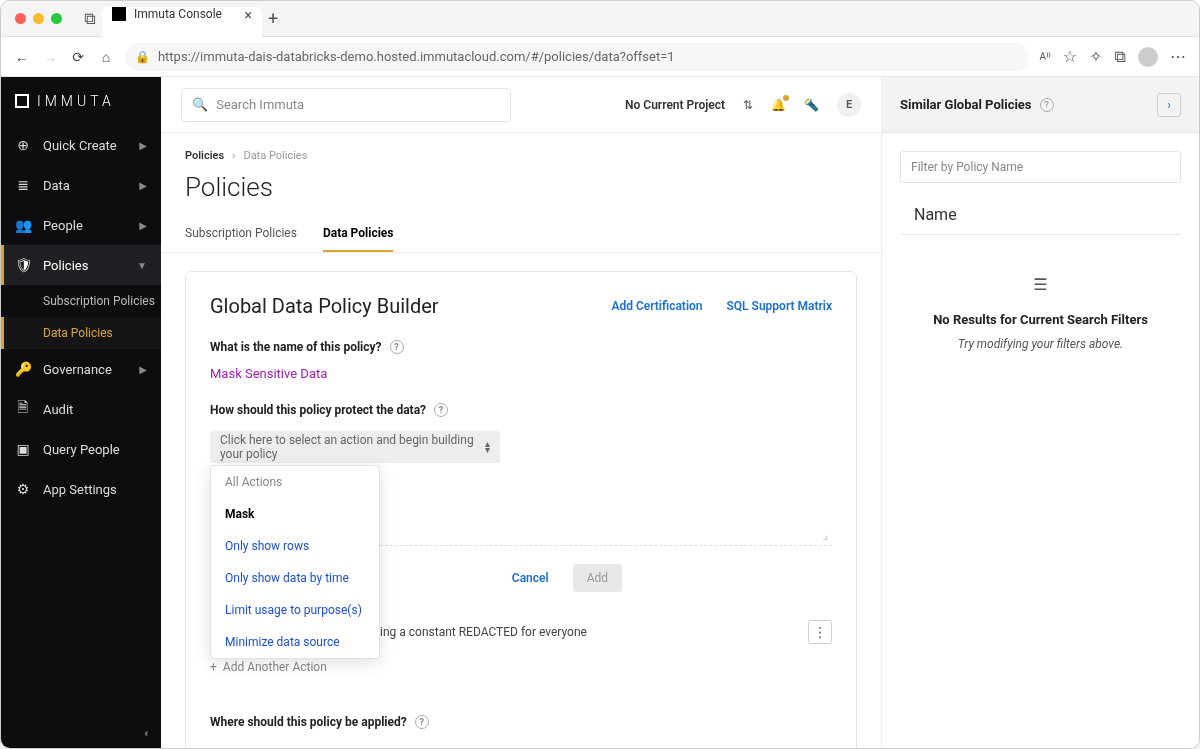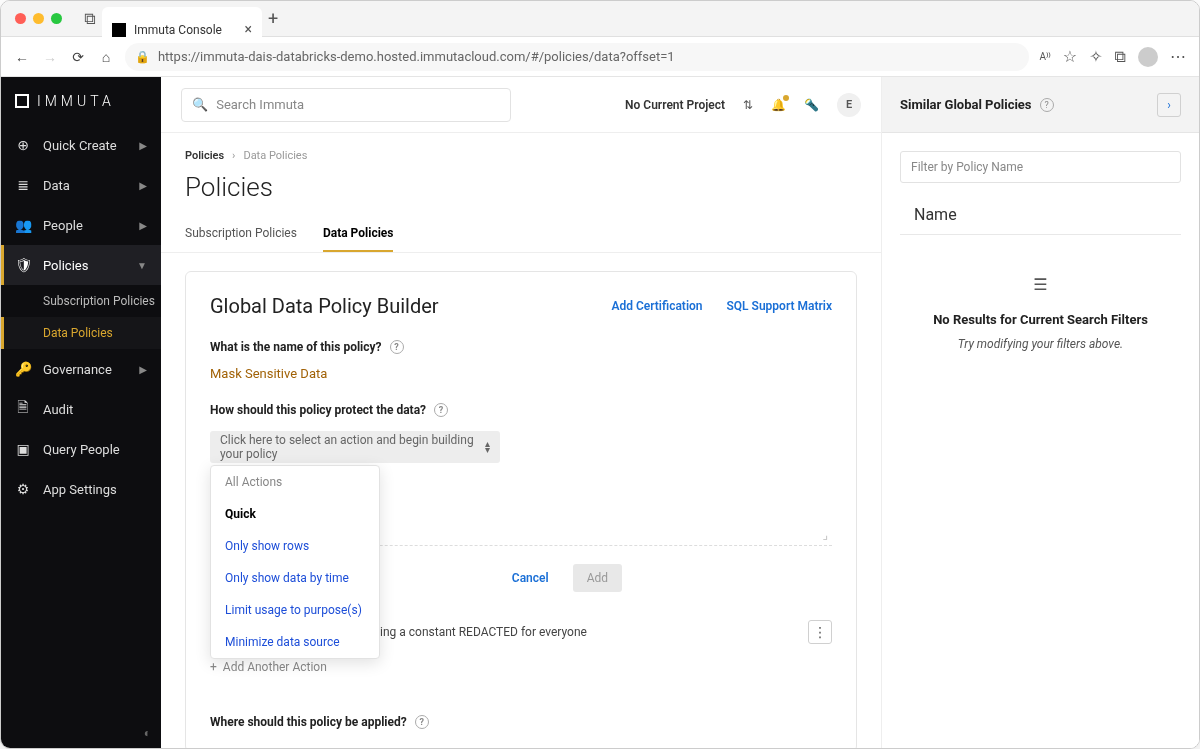--- a/index.html
+++ b/index.html
@@ -7,21 +7,21 @@
 
 .browser-chrome { width: 1200px; height: 749px; border: 1px solid #ccc; border-radius: 10px; overflow: hidden; display: flex; flex-direction: column; box-shadow: 0 8px 24px rgba(0,0,0,0.12); margin: 0 auto; background: #fff; }
 
 .tab-bar { height: 36px; background: #f4f4f4; display: flex; align-items: center; padding: 0 8px; border-bottom: 1px solid #e0e0e0; }
 .traffic-lights { display: flex; gap: 7px; align-items: center; margin-right: 16px; margin-left: 6px; }
 .light { width: 11px; height: 11px; border-radius: 50%; }
 .light.red { background: #ff5f57; }
 .light.yellow { background: #febc2e; }
 .light.green { background: #28c840; }
 .tab-ico { width: 24px; height: 24px; display: flex; align-items: center; justify-content: center; color: #555; }
-.tab { background: #fff; border: 0; border-radius: 6px 6px 0 0; height: 30px; margin-top: 6px; display: flex; align-items: flex-end; padding: 0 10px; gap: 8px; font-size: 12px; color: #333; width: 160px; }
+.tab { background: #fff; border: 0; border-radius: 6px 6px 0 0; height: 30px; margin-top: 6px; display: flex; align-items: flex-start; padding: 0 10px; gap: 8px; font-size: 12px; color: #333; width: 160px; }
 .tab .fav { width: 14px; height: 14px; background: #000; }
 .tab .close { margin-left: auto; font-size: 14px; color: #555; }
 .new-tab { font-size: 18px; color: #555; margin-left: 6px; }
 
 .addr-bar { height: 40px; display: flex; align-items: center; gap: 10px; padding: 0 12px; border-bottom: 1px solid #e5e5e5; }
 .addr-icon { color: #444; font-size: 14px; width: 18px; text-align: center; }
 .addr-url { flex: 1; display: flex; align-items: center; gap: 8px; color: #666; font-size: 13px; background: #f7f7f7; height: 28px; border-radius: 14px; padding: 0 10px; }
 .addr-url .lock { font-size: 12px; }
 .addr-right { display: flex; gap: 12px; align-items: center; color: #555; }
 .addr-right .avatar { width: 20px; height: 20px; background: #ccc; border-radius: 50%; }
@@ -61,21 +61,21 @@
 
 .workspace { padding: 18px 24px; overflow: auto; flex: 1; }
 .card { border: 1px solid #e5e5e5; border-radius: 6px; padding: 22px 24px; position: relative; }
 .card-header { display: flex; align-items: center; justify-content: space-between; }
 .card-title { font-size: 20px; font-weight: 400; color: #222; }
 .card-links { display: flex; gap: 24px; font-size: 12px; }
 .link-blue { color: #1a6fd6; font-weight: 600; cursor: pointer; }
 
 .fieldlabel { font-size: 12px; font-weight: 700; color: #222; margin-top: 22px; display: flex; align-items: center; gap: 8px; }
 .help { width: 14px; height: 14px; border: 1px solid #aaa; border-radius: 50%; display: inline-flex; align-items: center; justify-content: center; font-size: 9px; color: #888; }
-.textval { font-size: 13px; color: #a16207; margin-top: 12px; }
+.textval { font-size: 13px; color: #a21caf; margin-top: 12px; }
 
 .select-box { margin-top: 14px; width: 290px; height: 32px; background: #ededed; border-radius: 3px; display: flex; align-items: center; padding: 0 10px; font-size: 12px; color: #666; position: relative; cursor: pointer; }
 .select-caret { margin-left: auto; font-size: 10px; color: #666; line-height: 0.6; display: flex; flex-direction: column; }
 
 .dropdown { position: absolute; top: 34px; left: 0; width: 170px; background: #fff; border: 1px solid #e2e2e2; border-radius: 4px; box-shadow: 0 4px 16px rgba(0,0,0,0.12); z-index: 20; }
 .dropdown-item { padding: 9px 14px; font-size: 12px; color: #1d4ed8; cursor: pointer; }
 .dropdown-item.header { color: #888; }
 .dropdown-item.bold { font-weight: 700; color: #000; }
 
 .dashed-divider { border-top: 1px dashed #ddd; margin-top: 82px; }
@@ -258,21 +258,21 @@
 
             <div style="position:relative;">
               <div class="select-box">
                 <span>Click here to select an action and begin building your policy</span>
                 <span class="select-caret">
                     <span>▴</span>
                     <span>▾</span>
                   </span>
                 <div class="dropdown">
                   <div class="dropdown-item header">All Actions</div>
-                  <div class="dropdown-item bold">Quick</div>
+                  <div class="dropdown-item bold">Mask</div>
                   <div class="dropdown-item">Only show rows</div>
                   <div class="dropdown-item">Only show data by time</div>
                   <div class="dropdown-item">Limit usage to purpose(s)</div>
                   <div class="dropdown-item">Minimize data source</div>
                 </div>
               </div>
             </div>
 
             <div style="position:relative;">
               <div class="dashed-divider"></div>

